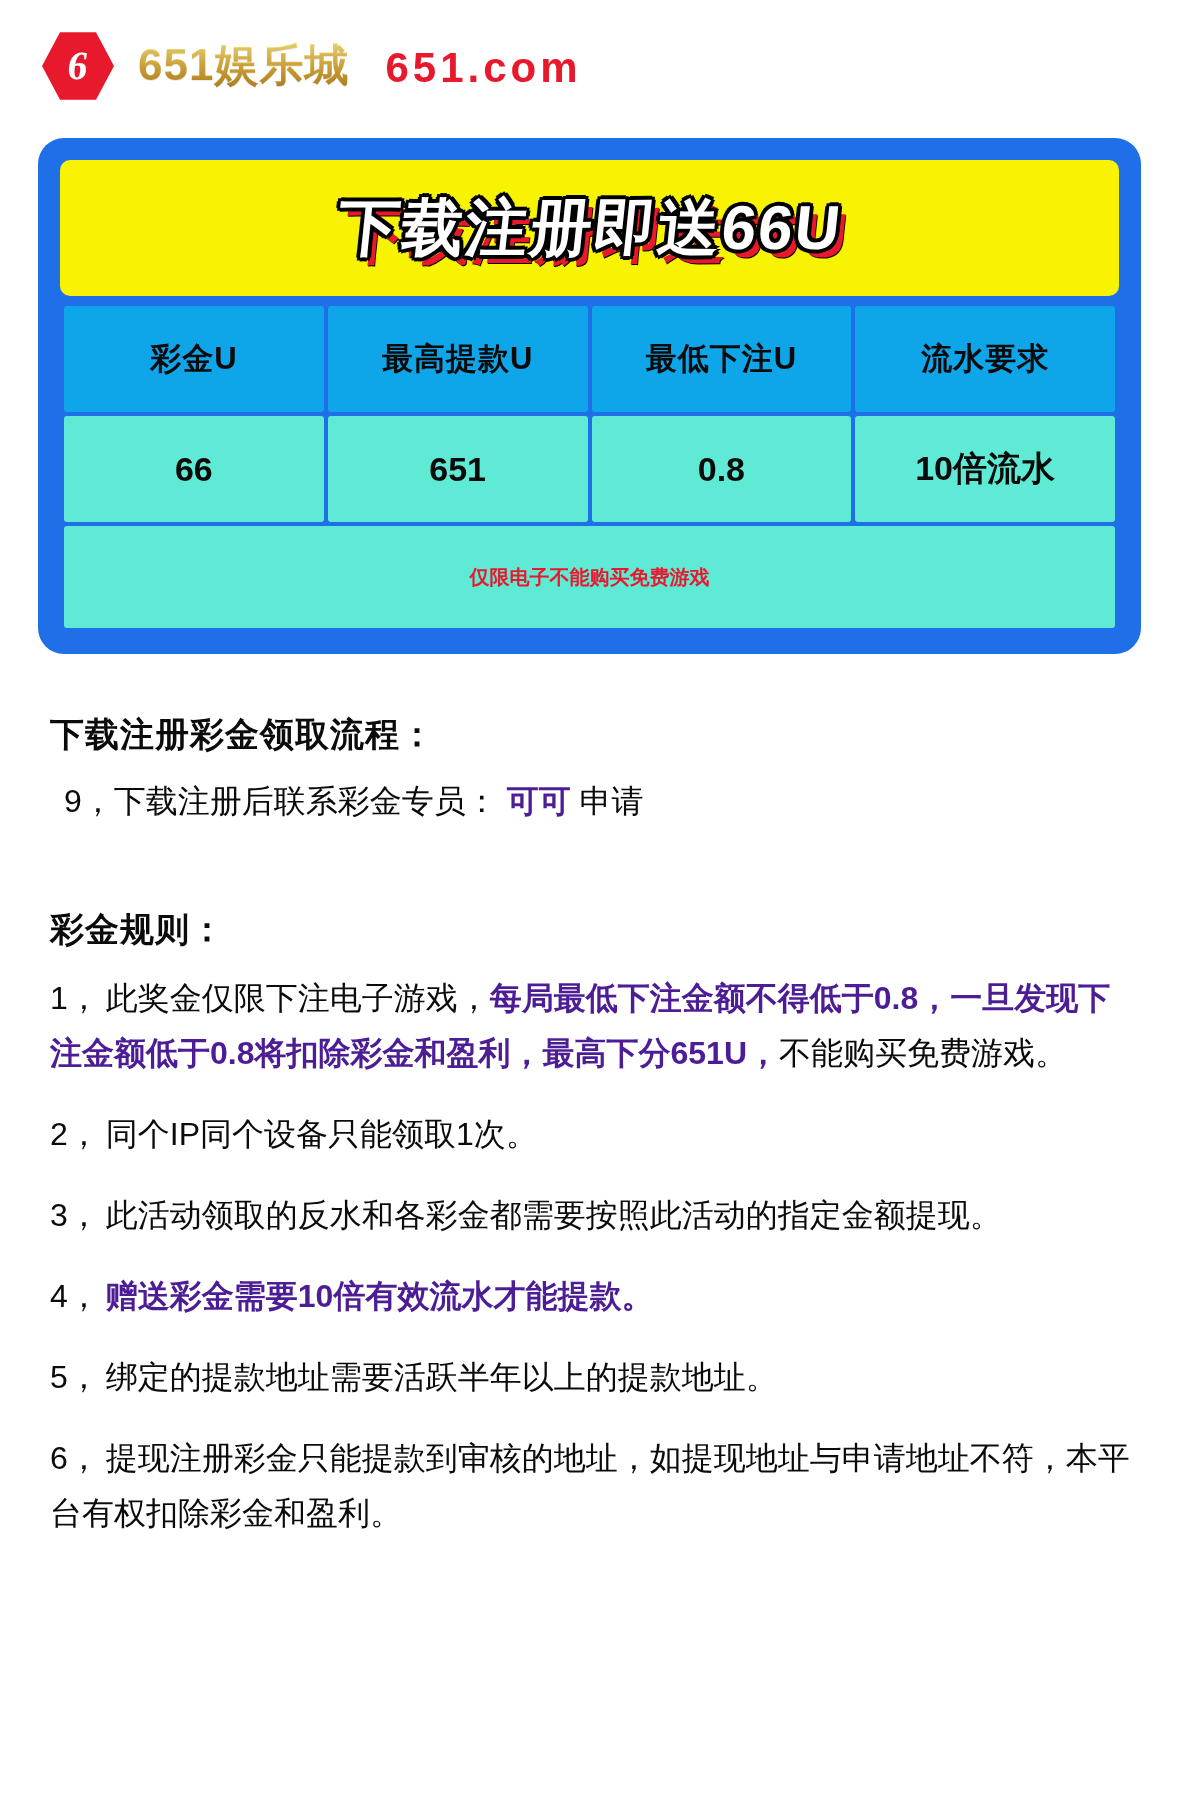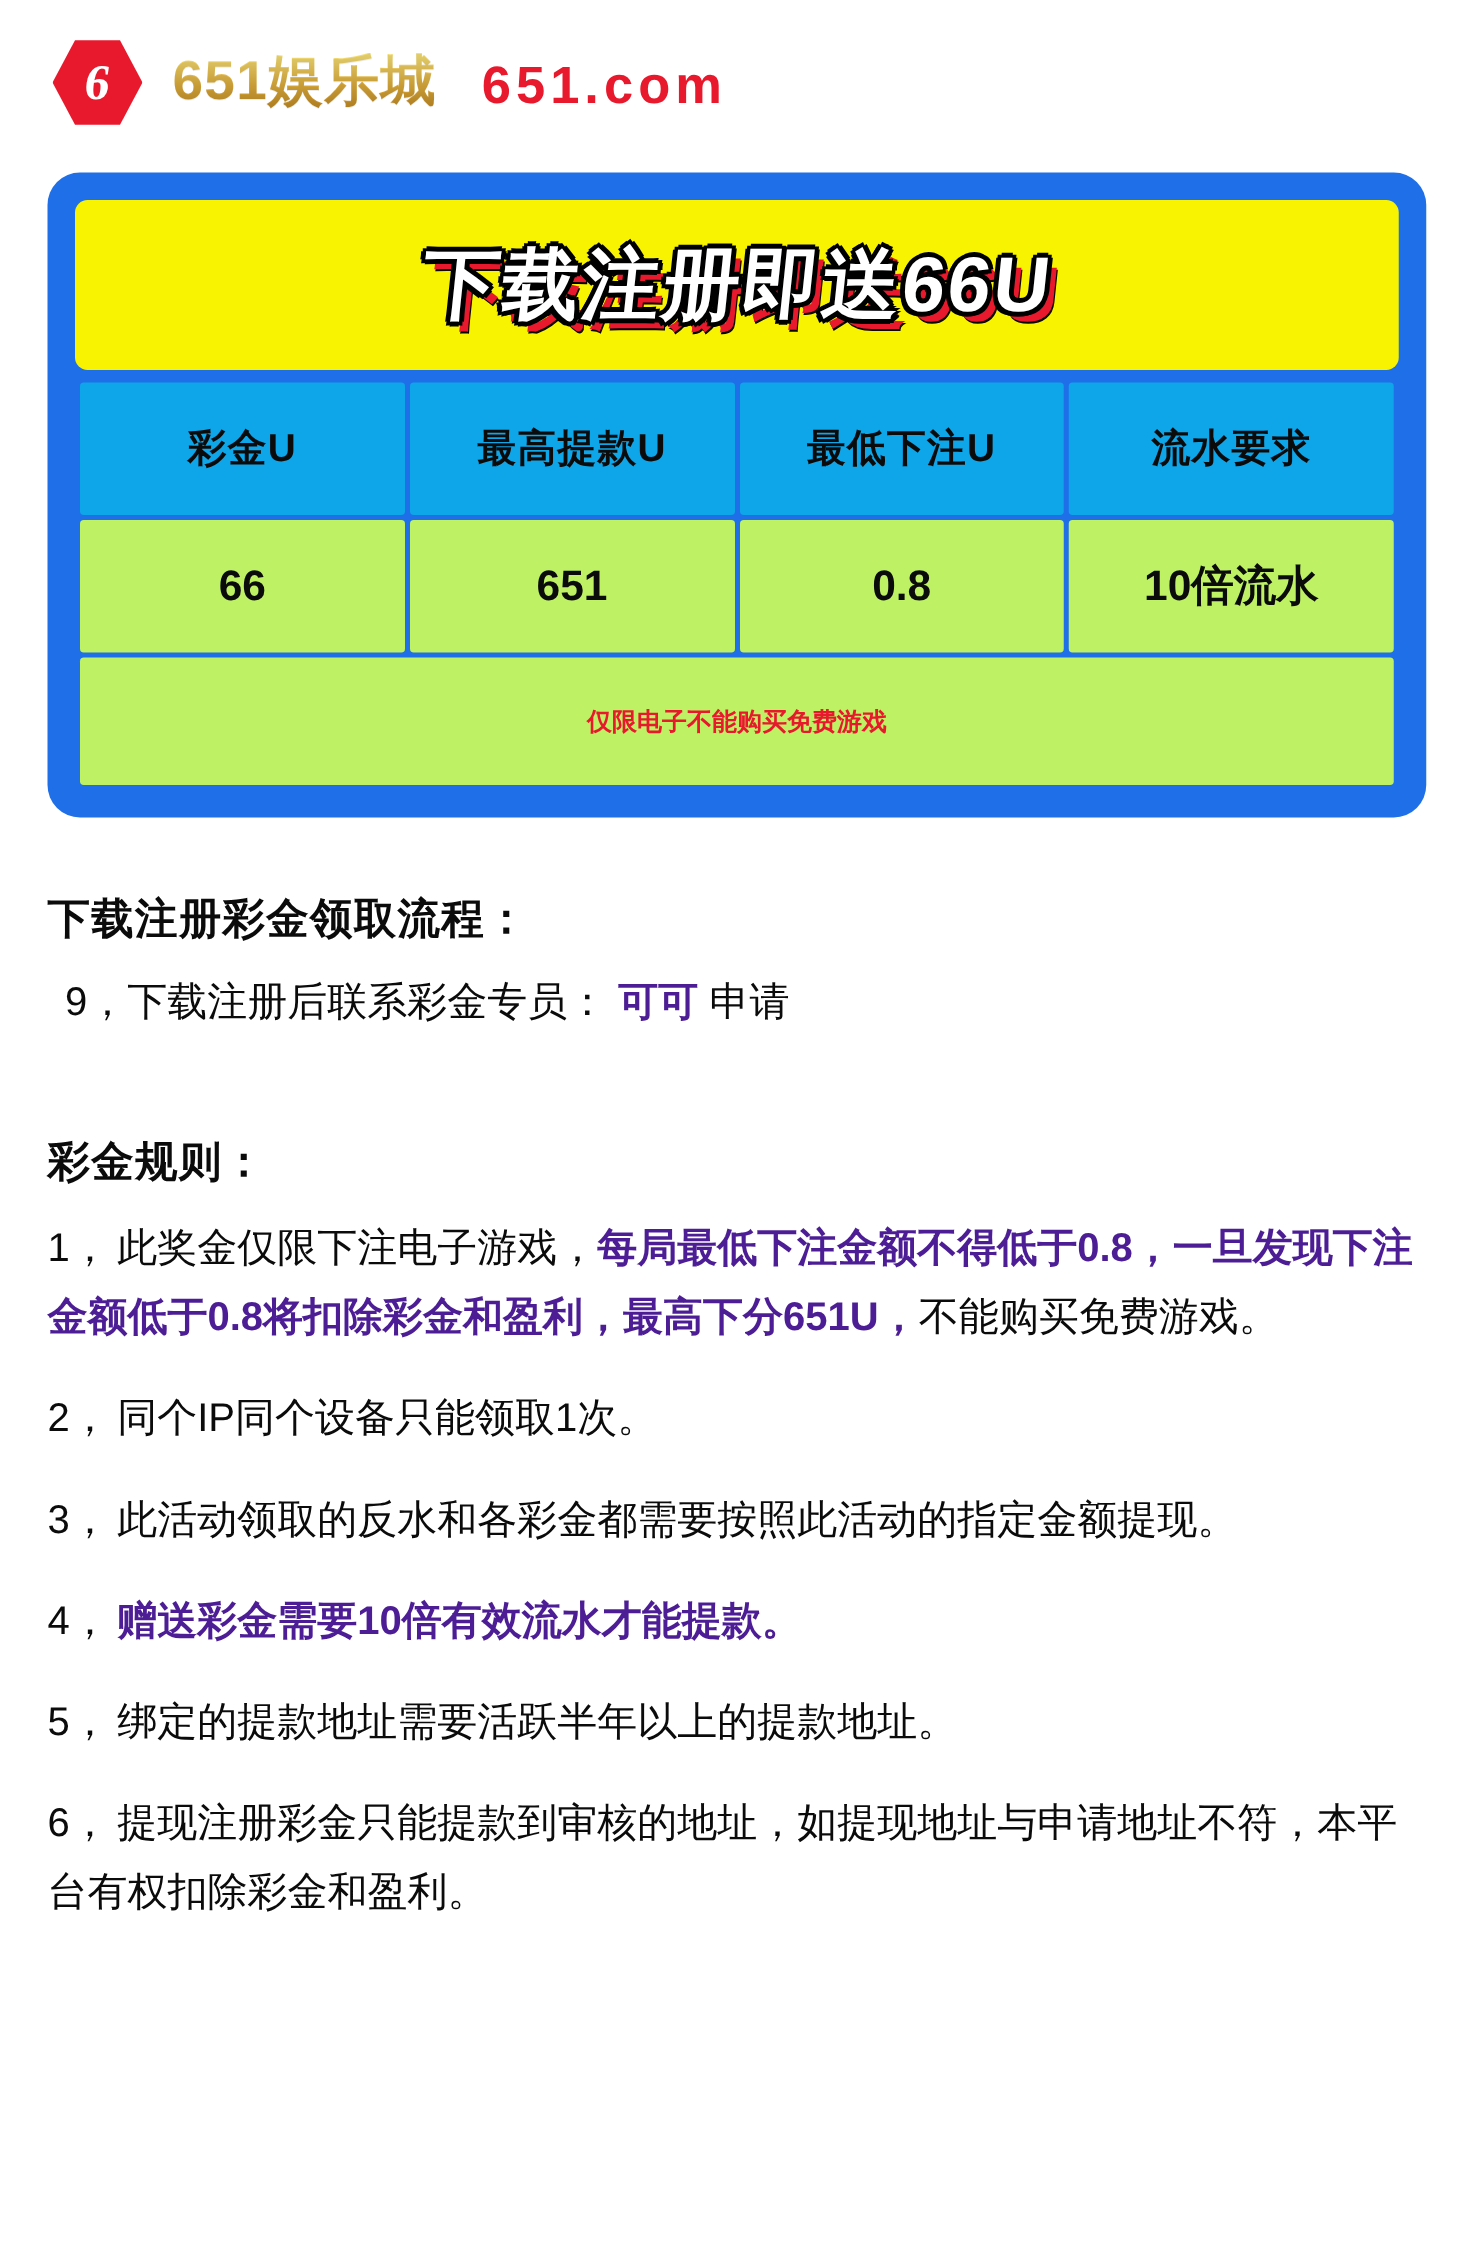--- a/index.html
+++ b/index.html
@@ -114,38 +114,38 @@
   table.promo th {
     background: #0ea5e9;
     color: #0b0b0b;
     font-size: 31px;
     font-weight: bold;
     height: 104px;
     border-radius: 3px;
     letter-spacing: 1px;
   }
   table.promo td {
-    background: #bef264;
+    background: #5eead4;
     color: #0b0b0b;
     font-size: 34px;
     font-weight: bold;
     height: 104px;
     text-align: center;
     border-radius: 3px;
   }
   table.promo td.note {
     color: #e8192c;
     font-size: 20px;
     font-weight: bold;
     height: 100px;
   }
 
   
   .content {
-    padding: 34px 38px 60px 38px;
+    padding: 34px 38px 60px 50px;
   }
   .section-title {
     font-size: 34px;
     font-weight: bold;
     color: #0b0b0b;
     margin: 24px 0 18px 0;
     letter-spacing: 1px;
   }
   .step-line {
     font-size: 32px;

